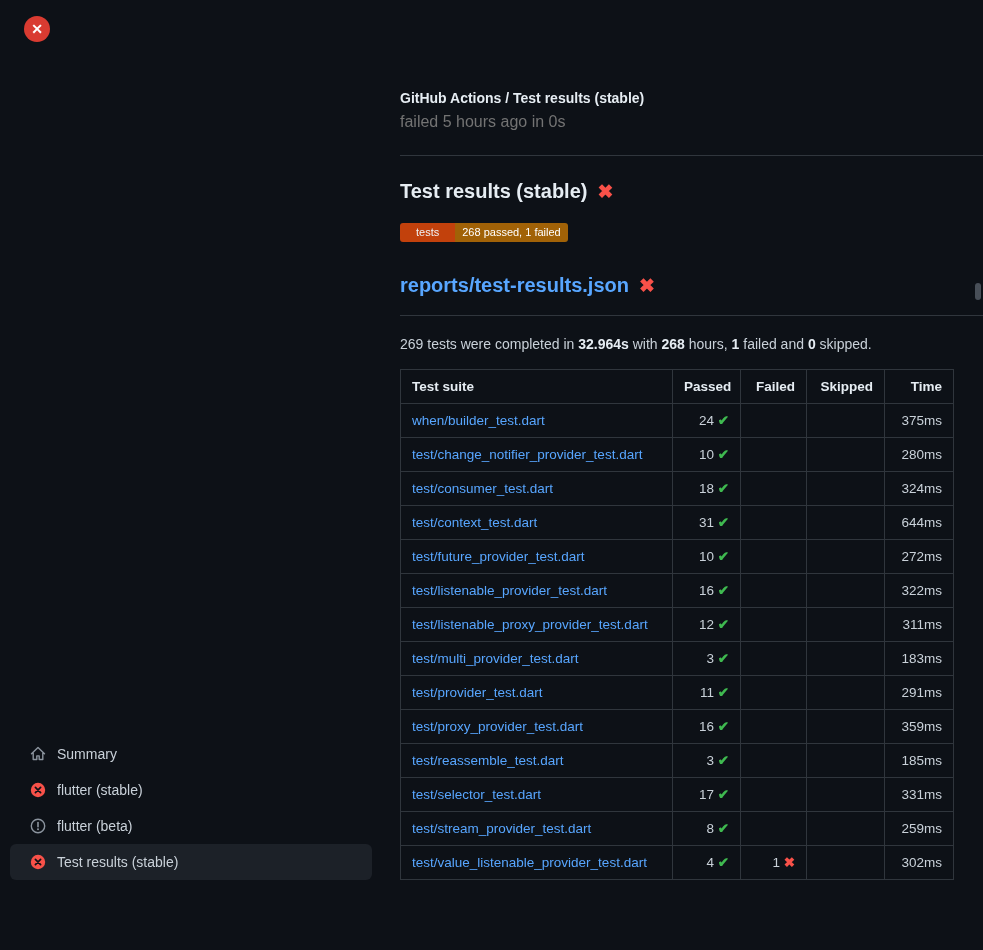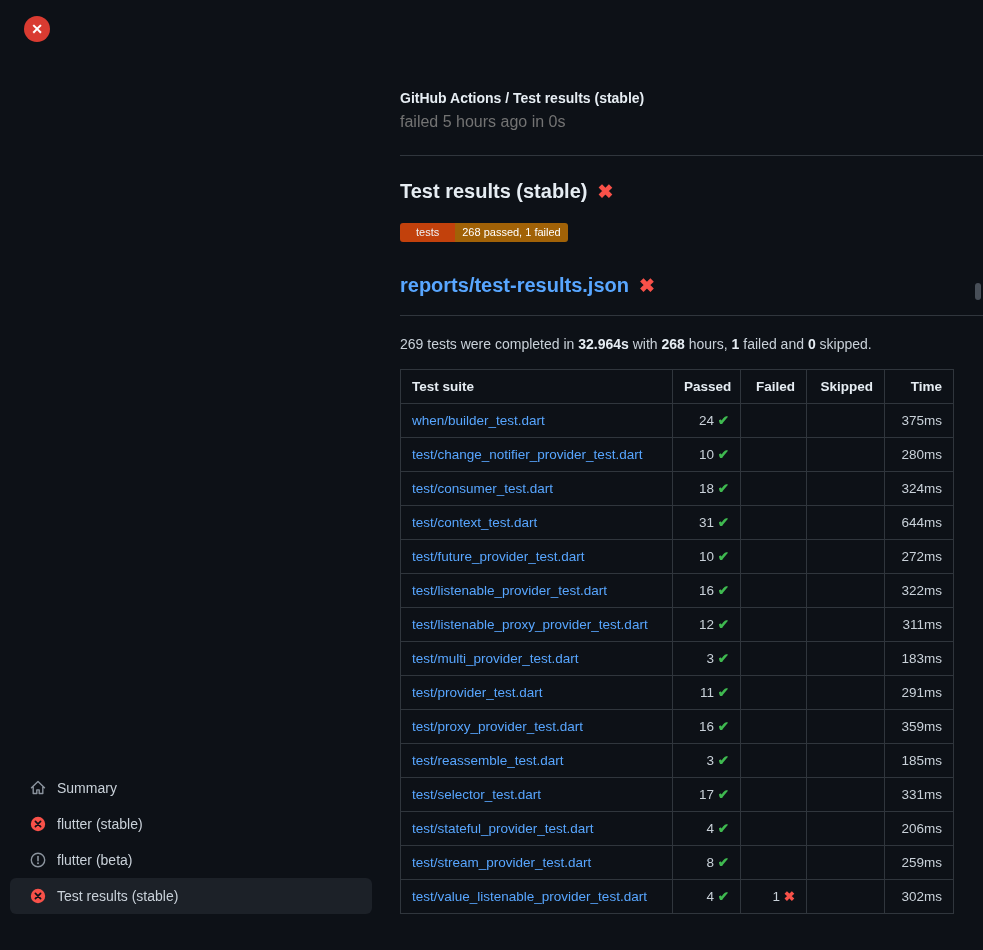--- a/index.html
+++ b/index.html
@@ -280,27 +280,20 @@
               <td class="num">185ms</td>
             </tr>
             <tr>
               <td><a href="#" class="suite-link">test/selector_test.dart</a></td>
               <td class="num"><span>17</span> <span class="check">✔</span></td>
               <td class="num"></td>
               <td class="num"></td>
               <td class="num">331ms</td>
             </tr>
             <tr>
-              <td><a href="#" class="suite-link">test/stateful_provider_test.dart</a></td>
-              <td class="num"><span>4</span> <span class="check">✔</span></td>
-              <td class="num"></td>
-              <td class="num"></td>
-              <td class="num">206ms</td>
-            </tr>
-            <tr>
               <td><a href="#" class="suite-link">test/stream_provider_test.dart</a></td>
               <td class="num"><span>8</span> <span class="check">✔</span></td>
               <td class="num"></td>
               <td class="num"></td>
               <td class="num">259ms</td>
             </tr>
             <tr>
               <td><a href="#" class="suite-link">test/value_listenable_provider_test.dart</a></td>
               <td class="num"><span>4</span> <span class="check">✔</span></td>
               <td class="num"><span>1</span> <span class="cross">✖</span></td>

